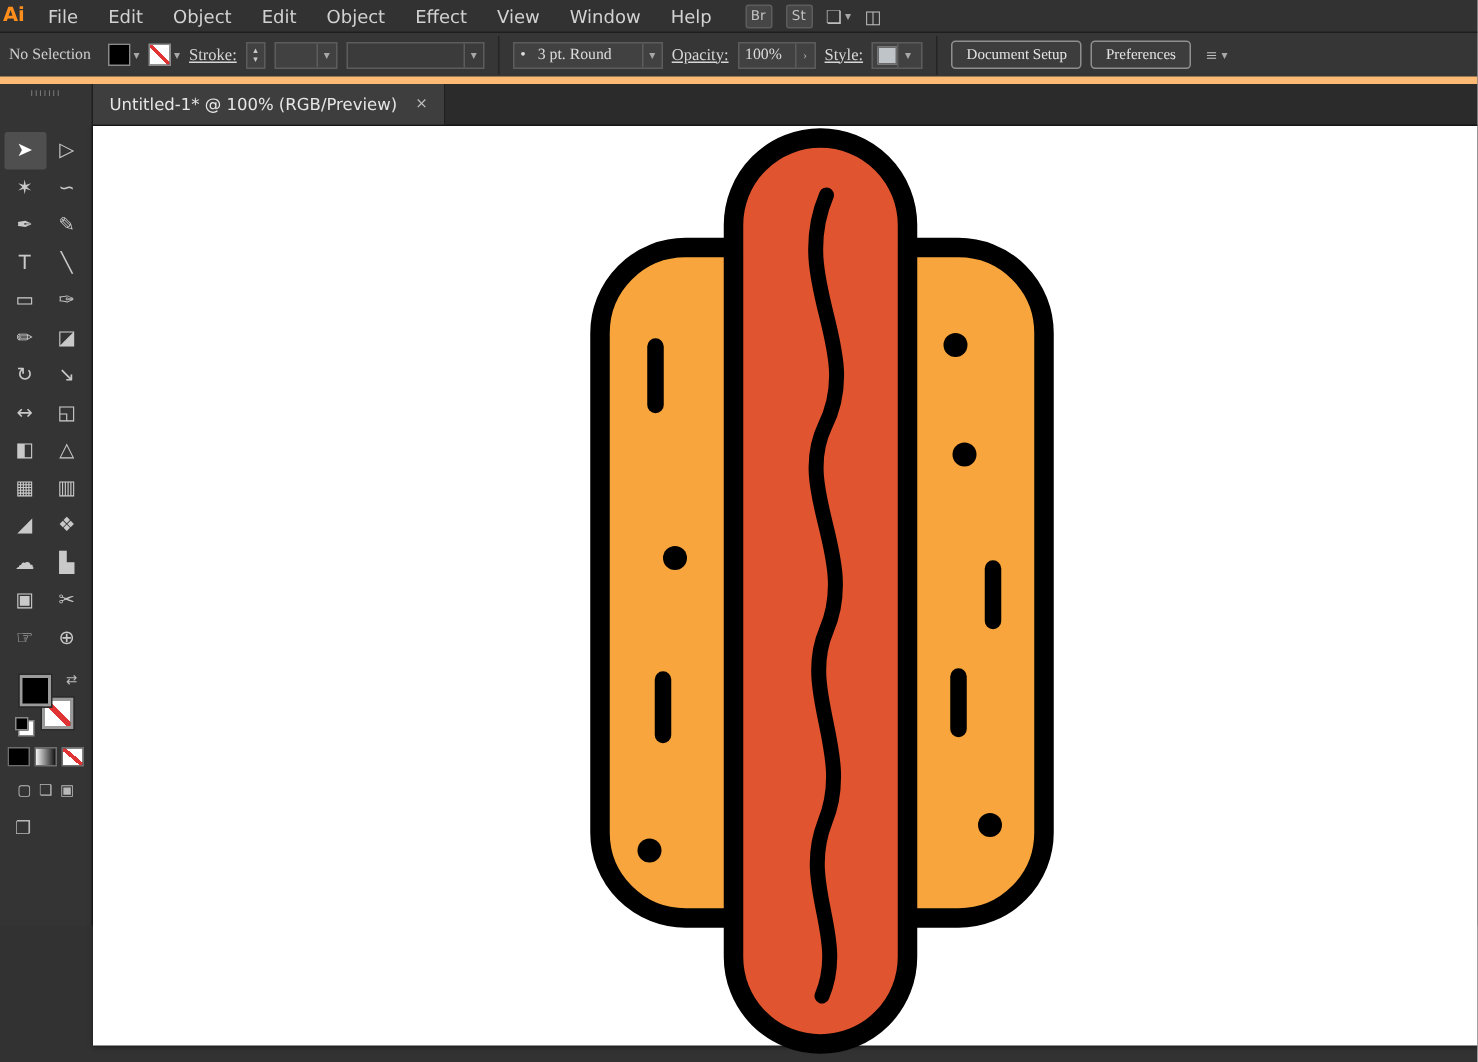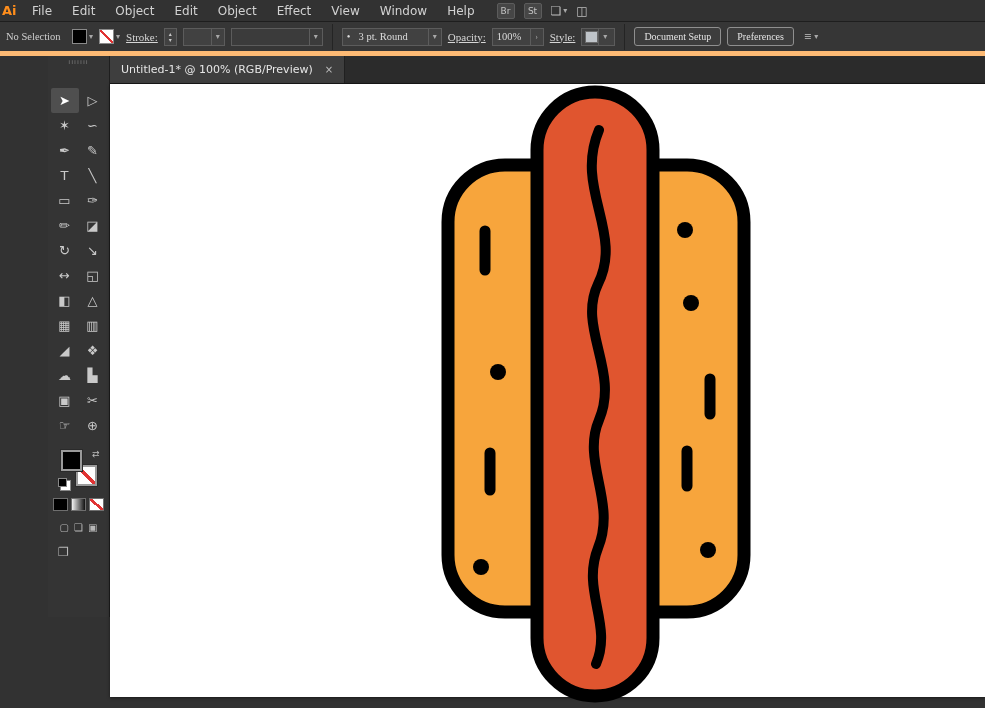--- a/index.html
+++ b/index.html
@@ -45,21 +45,21 @@
   .vsep { width:1px; height:26px; background:#242424; margin:0 3px; }
   .cbtn { height:19px; background:#3d3d3d; border:1px solid #8f8f8f; border-radius:3px;
           color:#e3e3e3; font-size:10px; padding:0 9px; display:flex; align-items:center; }
   .align-grp { margin-left:4px; display:flex; align-items:center; gap:3px; color:#c0c0c0; font-size:13px; }
 
   
   .lower { flex:1; display:flex; min-height:0; }
 
   
   .toolbar { width:62px; background:#343434; border-right:1px solid #1e1e1e;
-             display:flex; flex-direction:column; align-items:center; flex:0 0 62px;margin-left:48px; }
+             display:flex; flex-direction:column; align-items:center; flex:0 0 62px; }
   .grip { margin-top:2px; height:8px; color:#7d7d7d; font-size:7px; letter-spacing:1px; line-height:8px; }
   .tools { margin-top:22px; display:grid; grid-template-columns:28px 28px; grid-auto-rows:25px; }
   .tool { display:flex; align-items:center; justify-content:center; color:#c9c9c9; font-size:13px; }
   .tool.active { background:#4f4f4f; border-radius:2px; color:#ffffff; }
   .fill-stroke { position:relative; width:36px; height:36px; margin-top:12px; }
   .fs-fill { position:absolute; left:0; top:0; width:21px; height:21px; background:#000;
              border:2px solid #9a9a9a; outline:1px solid #2a2a2a; }
   .fs-stroke { position:absolute; right:0; bottom:0; width:21px; height:21px;
                background:linear-gradient(to top right,#fff 42%,#e03434 42%,#e03434 58%,#fff 58%);
                border:2px solid #9a9a9a; outline:1px solid #2a2a2a; }

